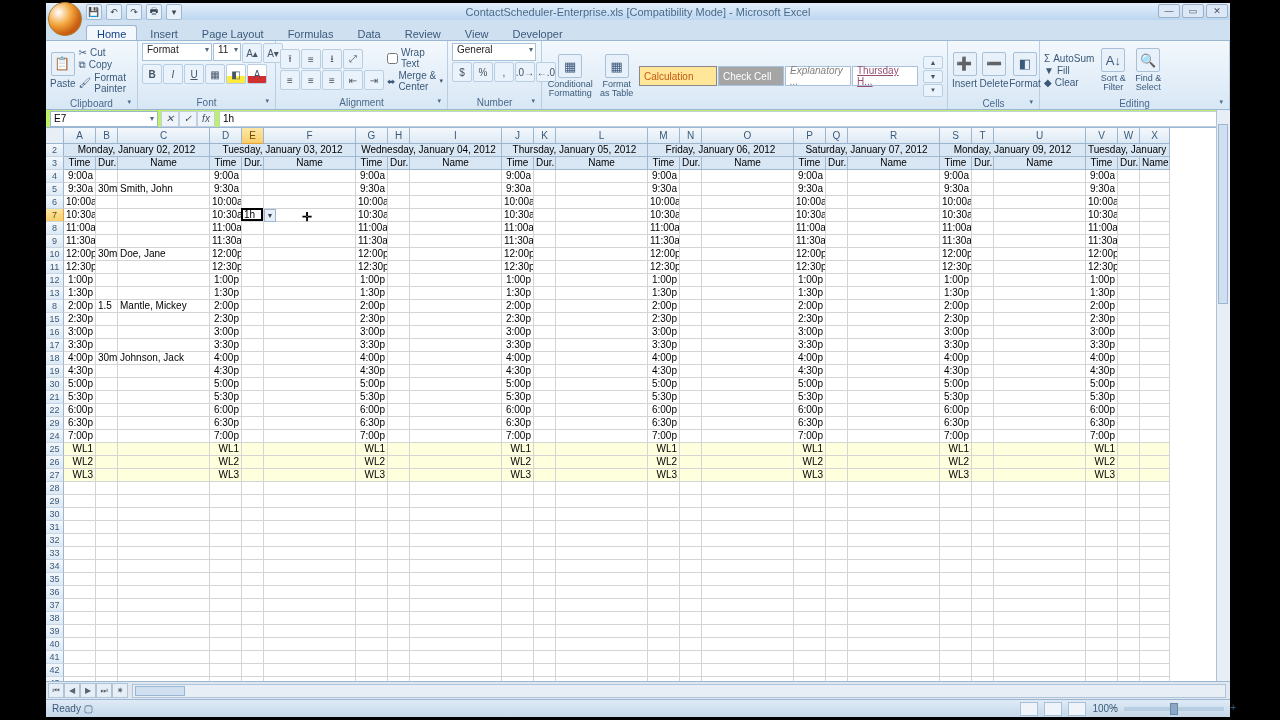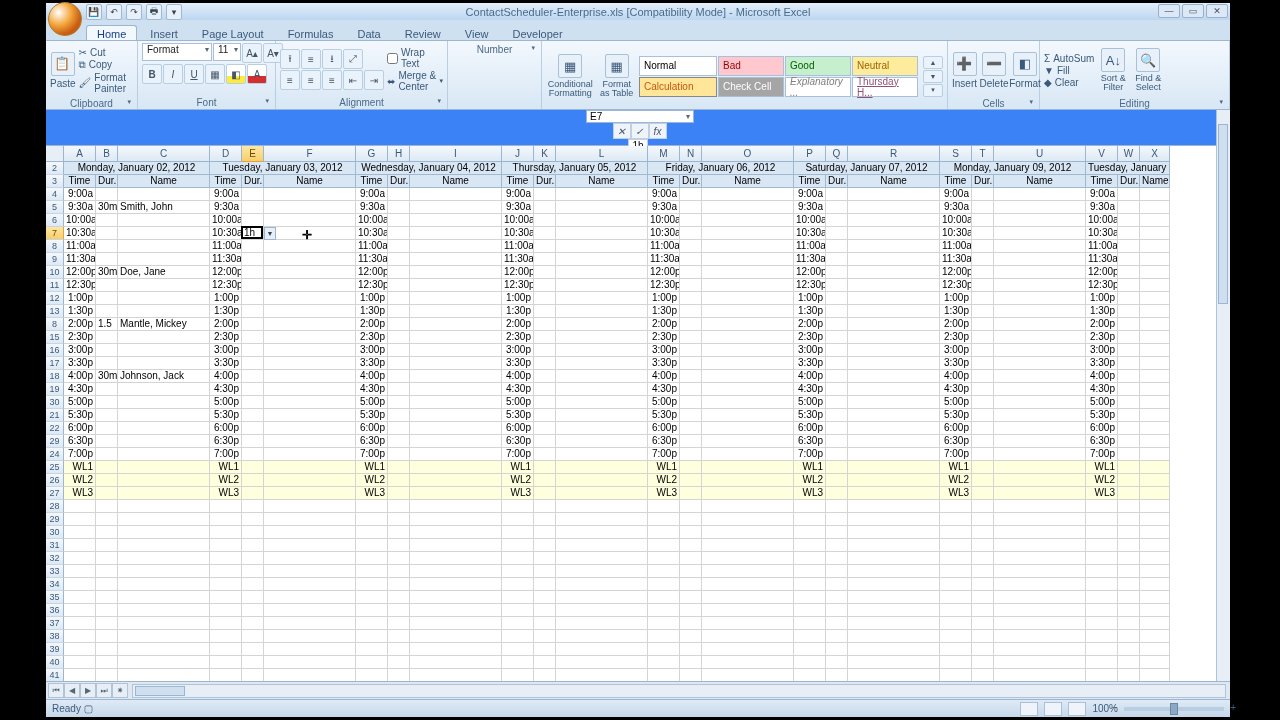--- a/index.html
+++ b/index.html
@@ -32,21 +32,21 @@
   .stack { display: flex; flex-direction: column; gap: 1px; }
   .row3 { display: flex; gap: 1px; }
   .combo { height: 18px; border: 1px solid #a8c0d8; background: #fff; font-size: 10px; padding: 0 14px 0 4px; position: relative; color: #222; }
   .combo::after { content: "▾"; position: absolute; right: 2px; top: 1px; font-size: 8px; color: #567; }
   .chk-label { display: flex; align-items: center; gap: 3px; font-size: 10px; color: #3b5a7a; }
   .chk-label input { width: 11px; height: 11px; }
   .style-cell { width: 66px; height: 20px; border: 1px solid #a8c0d8; background: #fff; font-size: 10px; display:flex;align-items:center;padding:0 4px; }
   .style-row { display: flex; gap: 1px; }
 
   
-  .formula-row { height: 36px; background: #3b82f6; display: flex; align-items: center; border-bottom: 1px solid #9ab6d3; flex-direction: column; }
+  .formula-row { height: 18px; background: #bef264; display: flex; align-items: center; border-bottom: 1px solid #9ab6d3; }
   .namebox { width: 108px; height: 16px; background: #fff; border: 1px solid #9ab6d3; margin-left: 4px; font-size: 10px; padding: 0 3px; display:flex;align-items:center;justify-content:space-between; }
   .namebox span:last-child { font-size: 8px; color:#567; }
   .fx-btns { display: flex; gap: 0; margin-left: 3px; }
   .fx-btn { width: 18px; height: 16px; border: 1px solid #c0d0e0; background:#eef4fa; font-size:10px; display:flex;align-items:center;justify-content:center;color:#456;font-style:italic; }
   .formula-input { flex: 1; height: 16px; background: #fff; border: 1px solid #c0d0e0; margin: 0 4px; font-size: 10px; padding: 0 3px; display:flex;align-items:center; }
 
   
   .grid-wrap { flex: 1; background: #fff; position: relative; display: flex; flex-direction: column; overflow: hidden; }
   .corner { width: 18px; height: 16px; background: #e8eef5; border-right: 1px solid #9db6cf; border-bottom: 1px solid #9db6cf; position: absolute; left:0; top:0; }
   .colhdrs { height: 16px; display: flex; margin-left: 18px; }
@@ -192,40 +192,44 @@
               <span>⬌</span>
               <span>Merge &amp; Center</span>
               <span style="font-size:7px">▾</span>
             </div>
         </div>
       </div>
       <div class="rgroup-label">Alignment</div>
     </div>
 
     <div class="rgroup" style="width:94px">
+      <div class="rgroup-body stack" style="align-items:flex-start">
+        <div class="combo" style="width:84px">General</div>
+        <div class="row3">
+          <div class="small-btn">$</div>
+          <div class="small-btn">%</div>
+          <div class="small-btn">,</div>
+          <div class="small-btn">.0→</div>
+          <div class="small-btn">←.0</div>
+        </div>
+      </div>
       <div class="rgroup-label">Number</div>
     </div>
 
     <div class="rgroup" style="width:406px">
       <div class="rgroup-body">
         <div class="big-btn" style="width:50px">
             <div class="ic">▦</div>
             <span style="font-size:9px;line-height:9px;text-align:center">Conditional Formatting</span>
           </div>
         <div class="big-btn" style="width:40px">
             <div class="ic">▦</div>
             <span style="font-size:9px;line-height:9px;text-align:center">Format as Table</span>
           </div>
         <div class="stack">
-          <div class="style-row">
-            <div class="style-cell" style="width:78px">Normal</div>
-            <div class="style-cell" style="background:#ffc7ce;color:#9c0006">Bad</div>
-            <div class="style-cell" style="background:#c6efce;color:#006100">Good</div>
-            <div class="style-cell" style="background:#ffeb9c;color:#9c6500">Neutral</div>
-          </div>
           <div class="style-row">
             <div class="style-cell" style="width:78px;background:#ffe699;color:#c65911;border:1px solid #888">Calculation</div>
             <div class="style-cell" style="background:#a5a5a5;color:#fff">Check Cell</div>
             <div class="style-cell" style="color:#7f7f7f;font-style:italic">Explanatory ...</div>
             <div class="style-cell" style="color:#954f72;text-decoration:underline">Thursday H...</div>
           </div>
         </div>
         <div class="stack" style="margin-left:2px">
           <div class="small-btn" style="height:13px;font-size:7px">▲</div>
           <div class="small-btn" style="height:13px;font-size:7px">▼</div>

